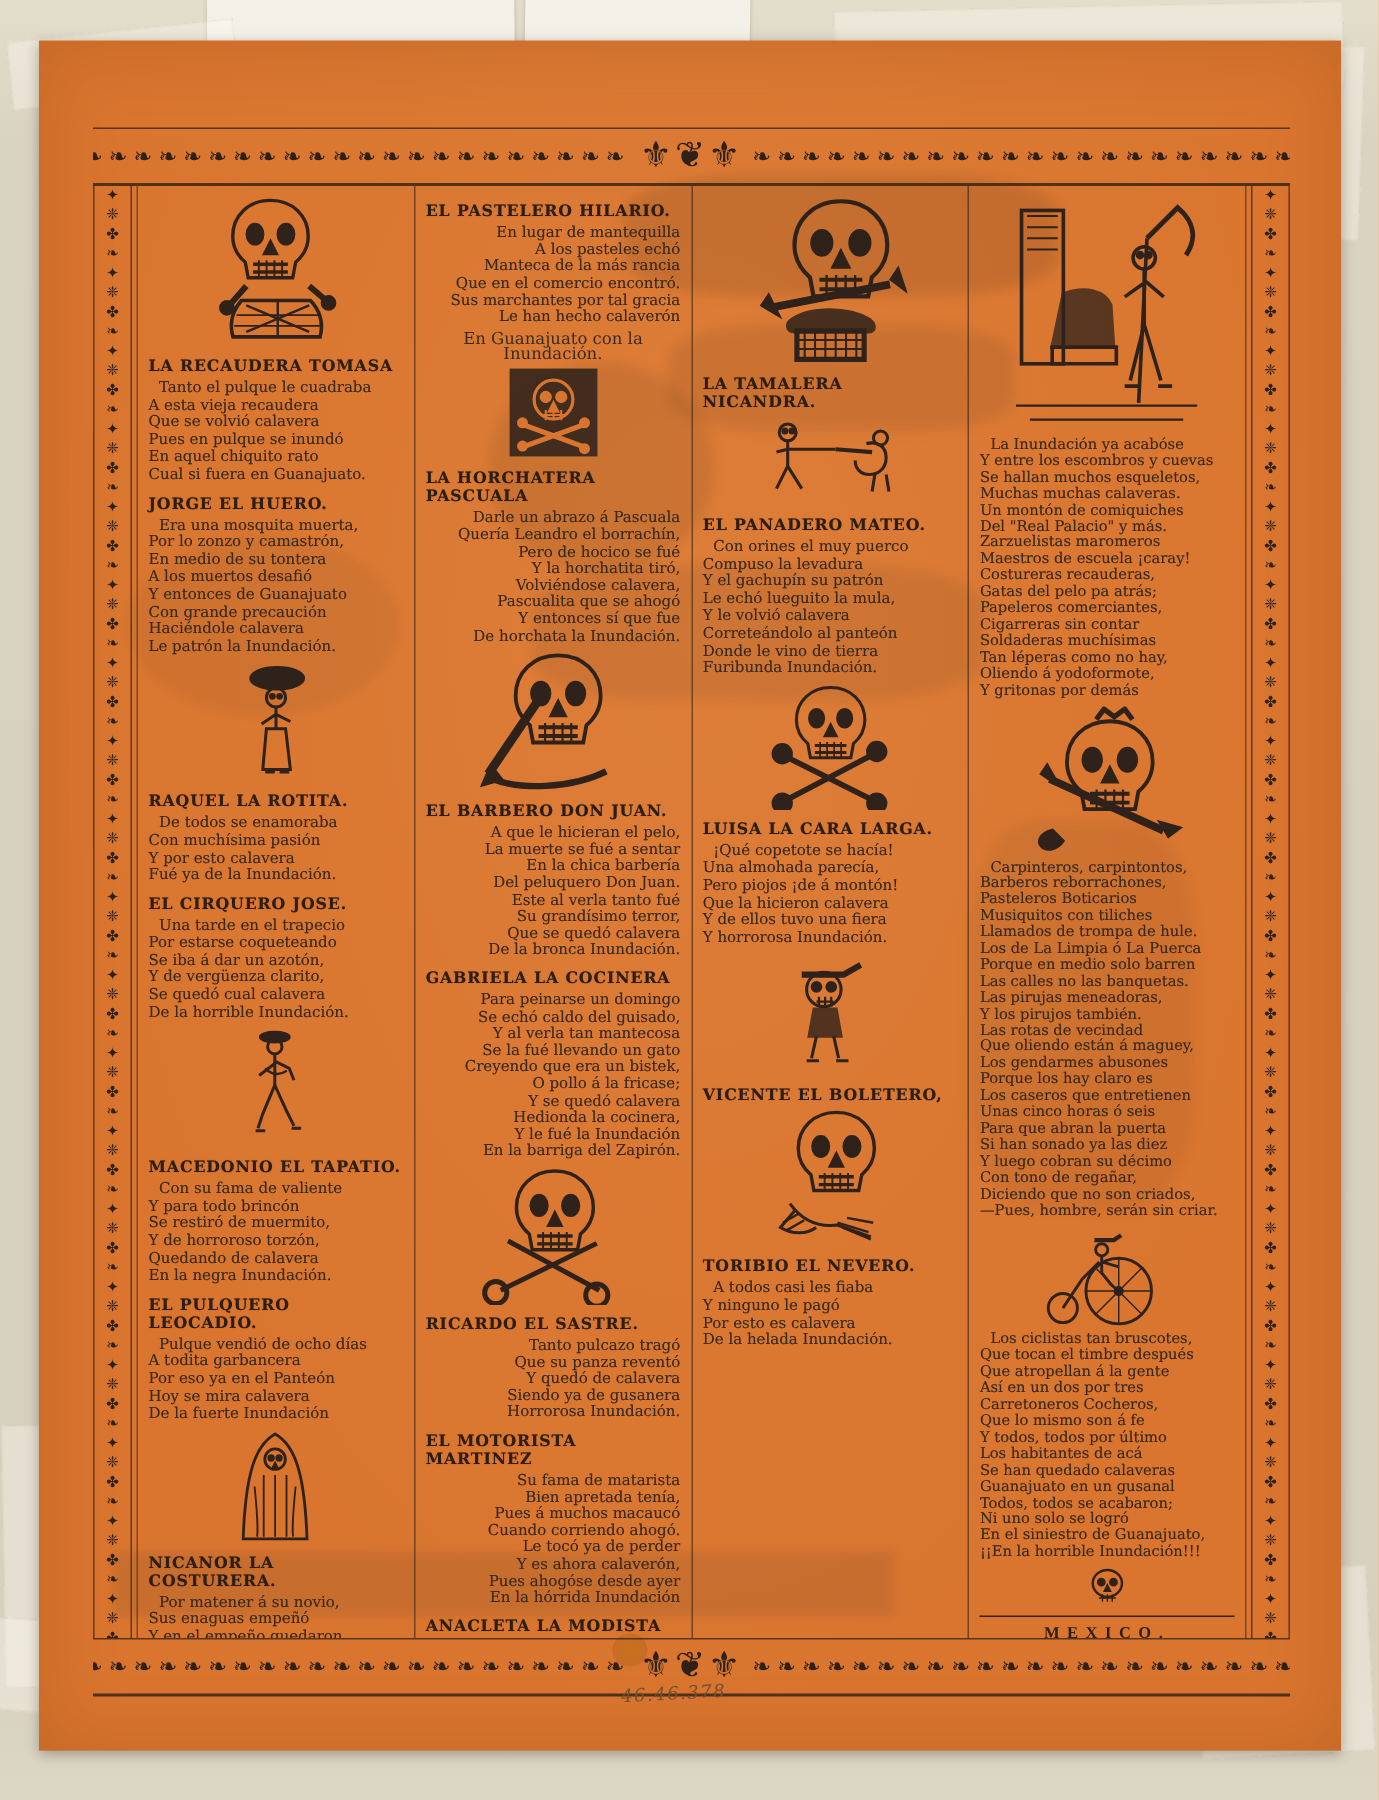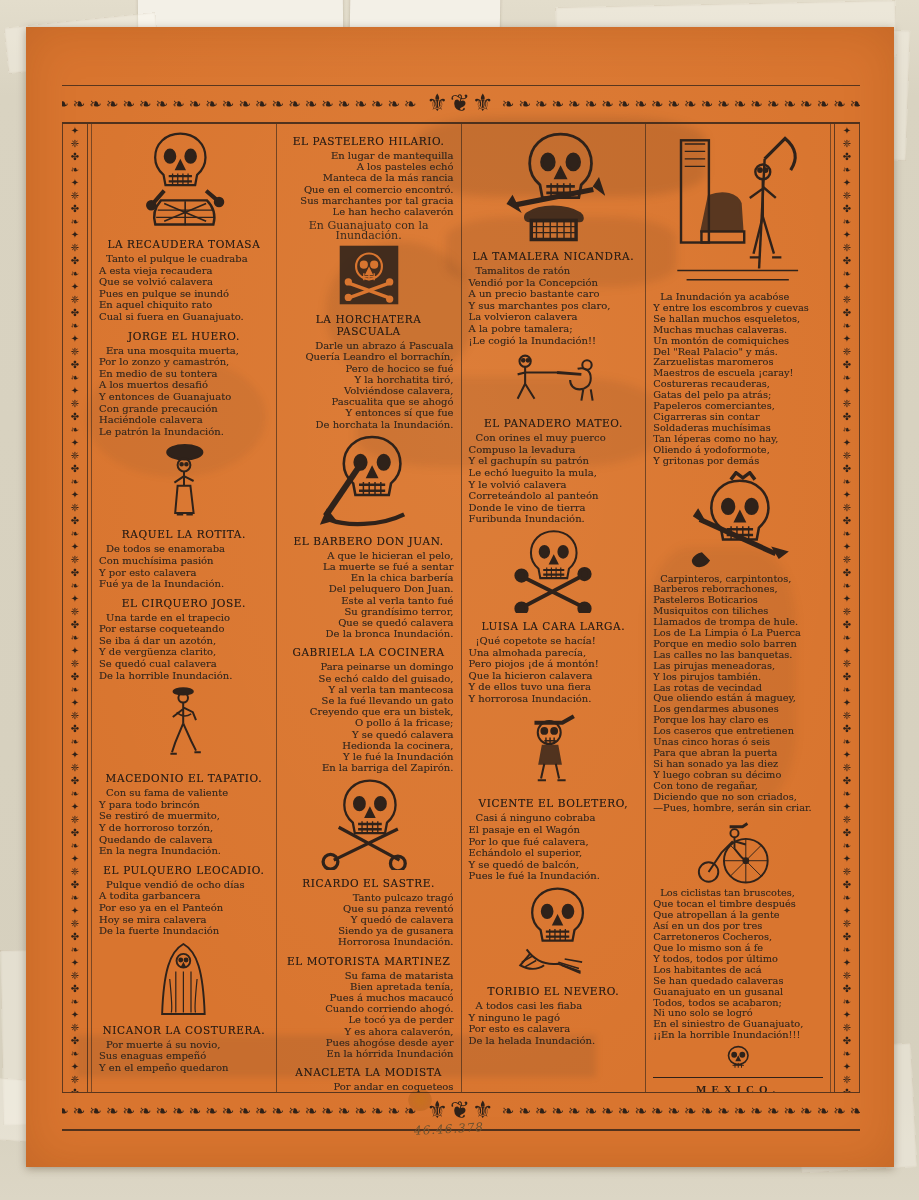--- a/index.html
+++ b/index.html
@@ -38,21 +38,21 @@
   .orn-col{
     width:24px;overflow:hidden;text-align:center;
     font-family:"DejaVu Sans",sans-serif;font-size:10px;line-height:13px;white-space:pre-line;
     color:#2f2118;border-left:1px solid rgba(47,33,24,.7);border-right:1px solid rgba(47,33,24,.7);
   }
   .content{flex:1;display:flex;border-left:1px solid rgba(47,33,24,.55);border-right:1px solid rgba(47,33,24,.55);margin:0 3px;}
   .col{flex:1;padding:4px 7px 0 7px;overflow:hidden;}
   .col + .col{border-left:1px solid rgba(47,33,24,.6);}
   
   .heading{
-    text-align:center;font-weight:normal;font-size:10.5px;letter-spacing:.6px;
+    font-weight:bold;font-size:10.5px;letter-spacing:.6px;
     margin:7px 0 3px 0;color:#2c1e15;text-shadow:0 0 .5px rgba(44,30,21,.55);
   }
   .poem{margin:0 0 4px 0;}
   .line{
     font-size:10px;line-height:11.6px;color:#3a2a1e;white-space:nowrap;
     text-shadow:0 0 .4px rgba(58,42,30,.5);
   }
   .poem .line:first-child{text-indent:7px;}
   .note{font-size:11px;line-height:10px;color:#3a2a1e;text-align:center;margin-bottom:2px;}
   .col2 .line{line-height:11.2px;text-align:right;}
@@ -285,21 +285,21 @@
                     <circle cx="40" cy="26" r="9"></circle>
                     <circle cx="36.5" cy="25" r="2" fill="currentColor"></circle>
                     <circle cx="43.5" cy="25" r="2" fill="currentColor"></circle>
                     <path d="M40 30l-2 4h4z" fill="currentColor"></path>
                     <path d="M22 50c4 40 2 44 2 44M58 50c-4 40-2 44-2 44M30 40v54M50 40v54M40 40v54" stroke-width="1.6"></path>
                   </g>
                 </svg>
               </div>
               <div class="heading">NICANOR LA COSTURERA.</div>
               <div class="poem">
-                <div class="line">Por muerte á su novio,</div>
+                <div class="line">Por matener á su novio,</div>
                 <div class="line">Sus enaguas empeñó</div>
                 <div class="line">Y en el empeño quedaron</div>
               </div>
             </div>
           <div class="col col2">
               <div class="heading">EL PASTELERO HILARIO.</div>
               <div class="poem">
                 <div class="line">En lugar de mantequilla</div>
                 <div class="line">A los pasteles echó</div>
                 <div class="line">Manteca de la más rancia</div>
@@ -432,29 +432,20 @@
                   <g stroke="currentColor" fill="none" stroke-width="4">
                     <path d="M14 86l92-18" stroke-width="6"></path>
                     <path d="M8 84l10 6-6-12zM108 64l8 6-4-12z" fill="currentColor"></path>
                     <path d="M30 96c14-10 44-10 60 0 4 3 4 8 0 8H32c-5 0-6-5-2-8z" fill="currentColor" opacity=".85"></path>
                     <path d="M34 104h52v22H34z"></path>
                     <path d="M40 104v22M48 104v22M56 104v22M64 104v22M72 104v22M80 104v22M34 111h52M34 118h52" stroke-width="1.6"></path>
                   </g>
                 </svg>
               </div>
               <div class="heading">LA TAMALERA NICANDRA.</div>
-              <div class="poem">
-                <div class="line">Tamalitos de ratón</div>
-                <div class="line">Vendió por la Concepción</div>
-                <div class="line">A un precio bastante caro</div>
-                <div class="line">Y sus marchantes pos claro,</div>
-                <div class="line">La volvieron calavera</div>
-                <div class="line">A la pobre tamalera;</div>
-                <div class="line">¡Le cogió la Inundación!!</div>
-              </div>
               <div class="figure" style="height: 60px;">
                 <svg viewBox="0 0 120 64">
                   <g stroke="currentColor" fill="none" stroke-width="2.2">
                     <circle cx="30" cy="12" r="6"></circle>
                     <circle cx="28" cy="11" r="1.4" fill="currentColor"></circle>
                     <circle cx="33" cy="11" r="1.4" fill="currentColor"></circle>
                     <path d="M30 18v18M30 24h34M30 36l-8 16M30 36l10 16M22 26l8-2"></path>
                     <path d="M64 24l26 2" stroke-width="3"></path>
                     <path d="M86 20c8-2 14 2 14 10 0 8-6 12-12 12s-10-4-10-10"></path>
                     <circle cx="96" cy="16" r="5"></circle>
@@ -508,28 +499,20 @@
                     <circle cx="32" cy="30" r="14"></circle>
                     <circle cx="26" cy="28" r="3.5" fill="currentColor"></circle>
                     <circle cx="38" cy="28" r="3.5" fill="currentColor"></circle>
                     <path d="M26 40h14M28 36v8M33 36v8M38 36v8" stroke-width="1.8"></path>
                     <path d="M24 46h18l4 22H20z" fill="currentColor" opacity=".8"></path>
                     <path d="M26 68l-4 18M40 68l4 18M18 88h10M42 88h10"></path>
                   </g>
                 </svg>
               </div>
               <div class="heading">VICENTE EL BOLETERO,</div>
-              <div class="poem">
-                <div class="line">Casi á ninguno cobraba</div>
-                <div class="line">El pasaje en el Wagón</div>
-                <div class="line">Por lo que fué calavera,</div>
-                <div class="line">Echándolo el superior,</div>
-                <div class="line">Y se quedó de balcón,</div>
-                <div class="line">Pues le fué la Inundación.</div>
-              </div>
               <div class="figure" style="height: 92px;">
                 <svg viewBox="0 0 120 116">
                   <g transform="translate(24,0) scale(0.82)" stroke="currentColor" fill="none" stroke-width="3.5">
 <path d="M50 4C27 4 11 20 11 41c0 12 6 21 13 27l3 16h46l3-16c7-6 13-15 13-27C89 20 73 4 50 4z"></path>
 <ellipse cx="34" cy="39" rx="8" ry="10" fill="currentColor"></ellipse>
                     <ellipse cx="66" cy="39" rx="8" ry="10" fill="currentColor"></ellipse>
 <path d="M50 47l-6 12h12z" fill="currentColor"></path>
                     <path d="M32 70h36M32 78h36"></path>
 <path d="M38 66v18M46 66v18M54 66v18M62 66v18" stroke-width="2"></path>
                   </g>

